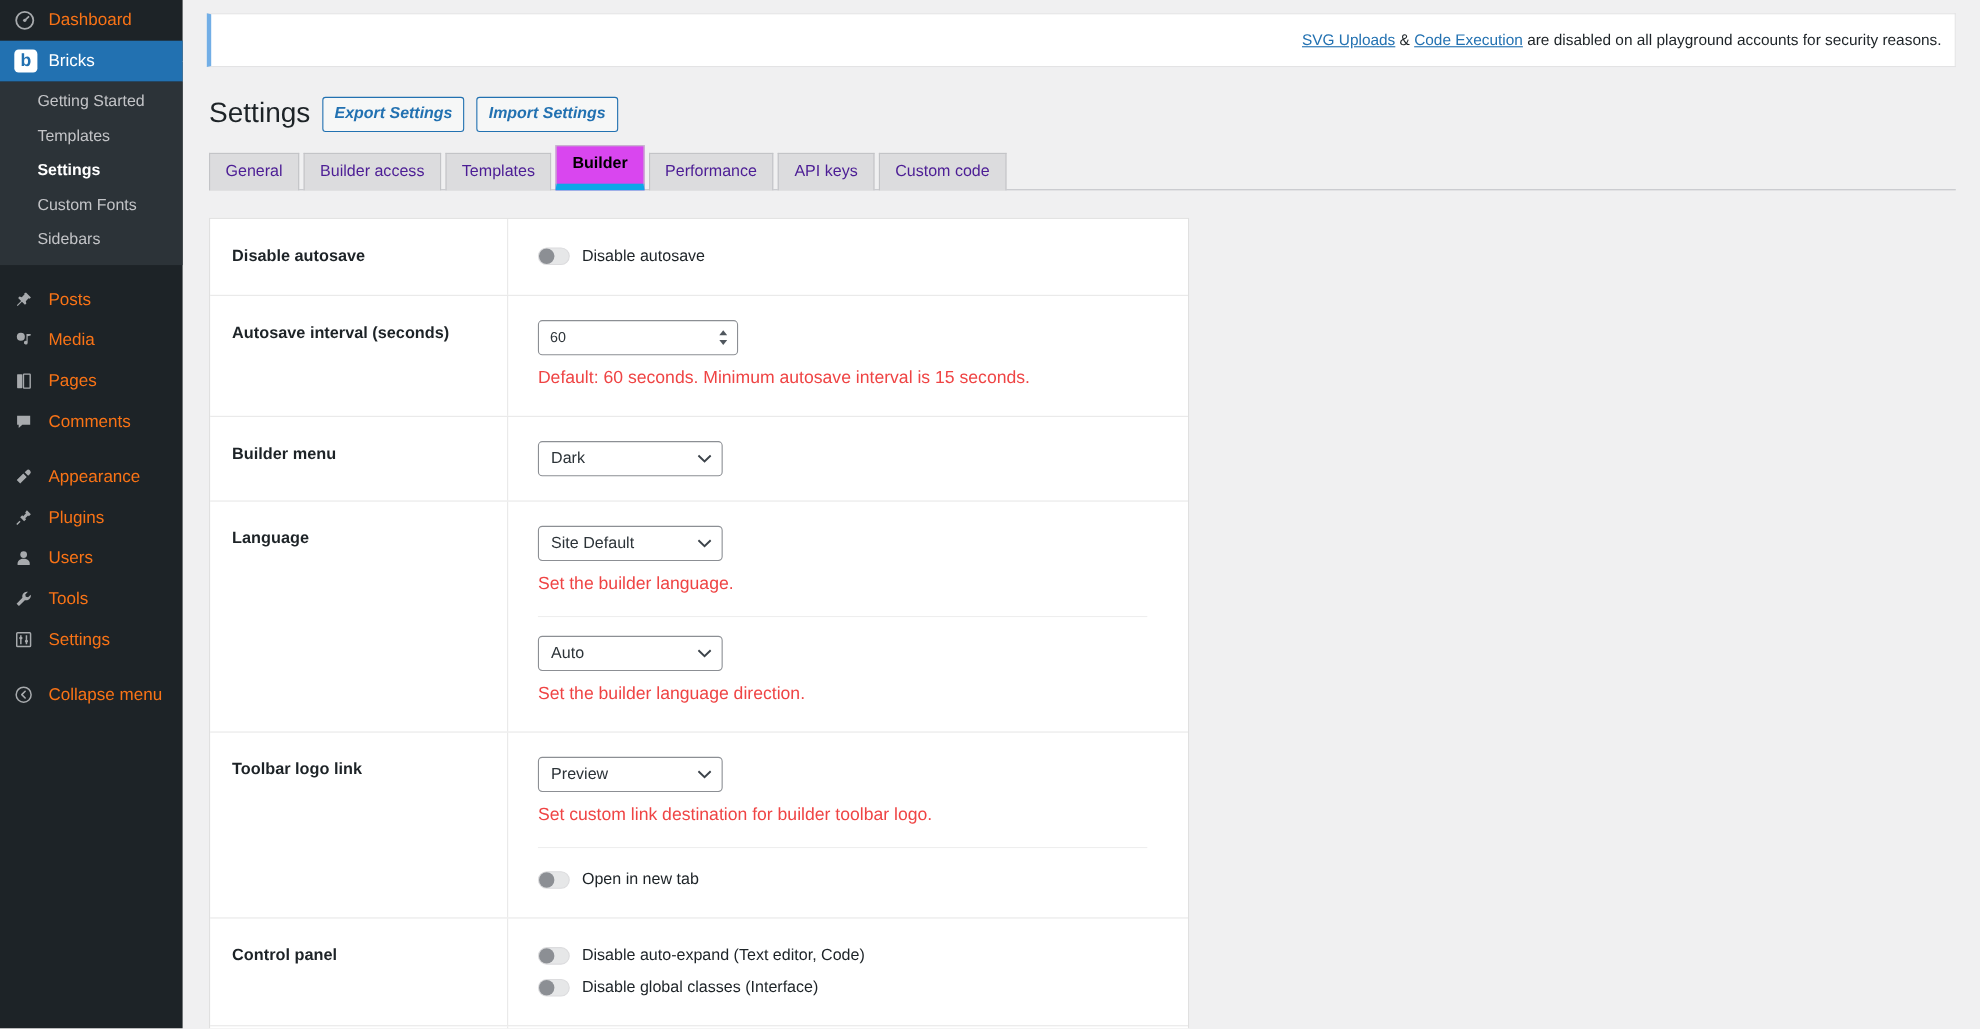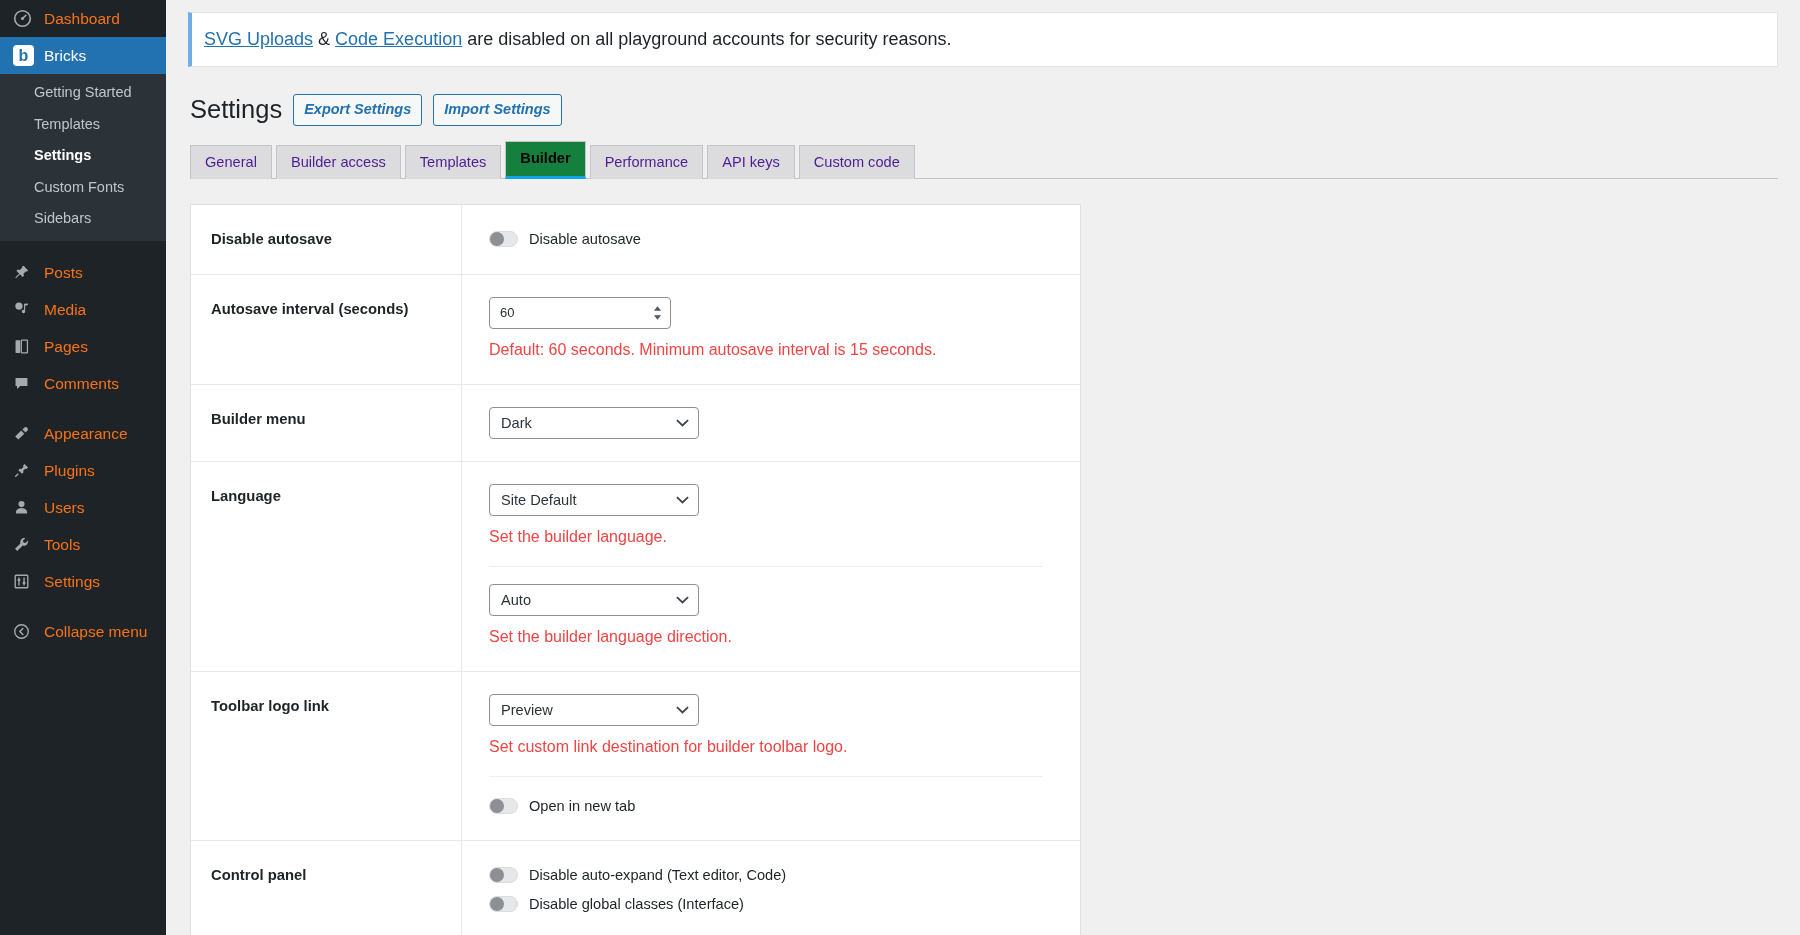--- a/index.html
+++ b/index.html
@@ -83,23 +83,24 @@
   }
 
   .notice {
     background: #fff;
     border-left: 4px solid #72aee6;
     border-top: 1px solid #e3e3e4;
     border-right: 1px solid #e3e3e4;
     border-bottom: 1px solid #e3e3e4;
     margin: 12px 0 0 0;
     padding: 13px 12px;
-    font-size: 18px;
+    font-size: 14px;
     color: #1d2327;
     line-height: 1.5;
+    text-align: right;
   }
   .notice a { color: #2271b1; text-decoration: underline; }
 
   .page-head {
     display: flex; align-items: center;
     gap: 11px;
     margin: 26px 0 0 2px;
   }
   .page-title {
     font-size: 25.5px;
@@ -135,24 +136,24 @@
     background: #dcdcde;
     border: 1px solid #c3c4c7;
     border-bottom: none;
     padding: 6px 14px 7px 14px;
     margin-right: 4px;
     line-height: 1.4;
     position: relative;
     top: 1px;
   }
   .tab.active {
-    background: #15803d;
+    background: #d946ef;
     color: #000;
     font-weight: 700;
-    border-bottom: 3px solid #0ea5e9;
+    border-bottom: 6px solid #0ea5e9;
     padding-bottom: 8px;
   }
 
   
   .settings-table {
     background: #fff;
     border: 1px solid #e0e0e0;
     margin: 25px 0 0 2px;
     width: 891px;
   }
@@ -212,21 +213,21 @@
     position: relative;
   }
   .spinner {
     position: absolute; right: 8px; top: 50%;
     transform: translateY(-50%);
     display: flex; flex-direction: column; gap: 2px;
     color: #50575e; line-height: 0;
   }
 
   .select-box {
-    width: 210px; height: 32px;
+    width: 168px; height: 32px;
     border: 1px solid #8c8f94;
     border-radius: 4px;
     background: #fff;
     font-size: 14.6px;
     color: #2c3338;
     padding: 0 30px 0 11px;
     display: flex; align-items: center;
     position: relative;
   }
   .select-box .chev {

